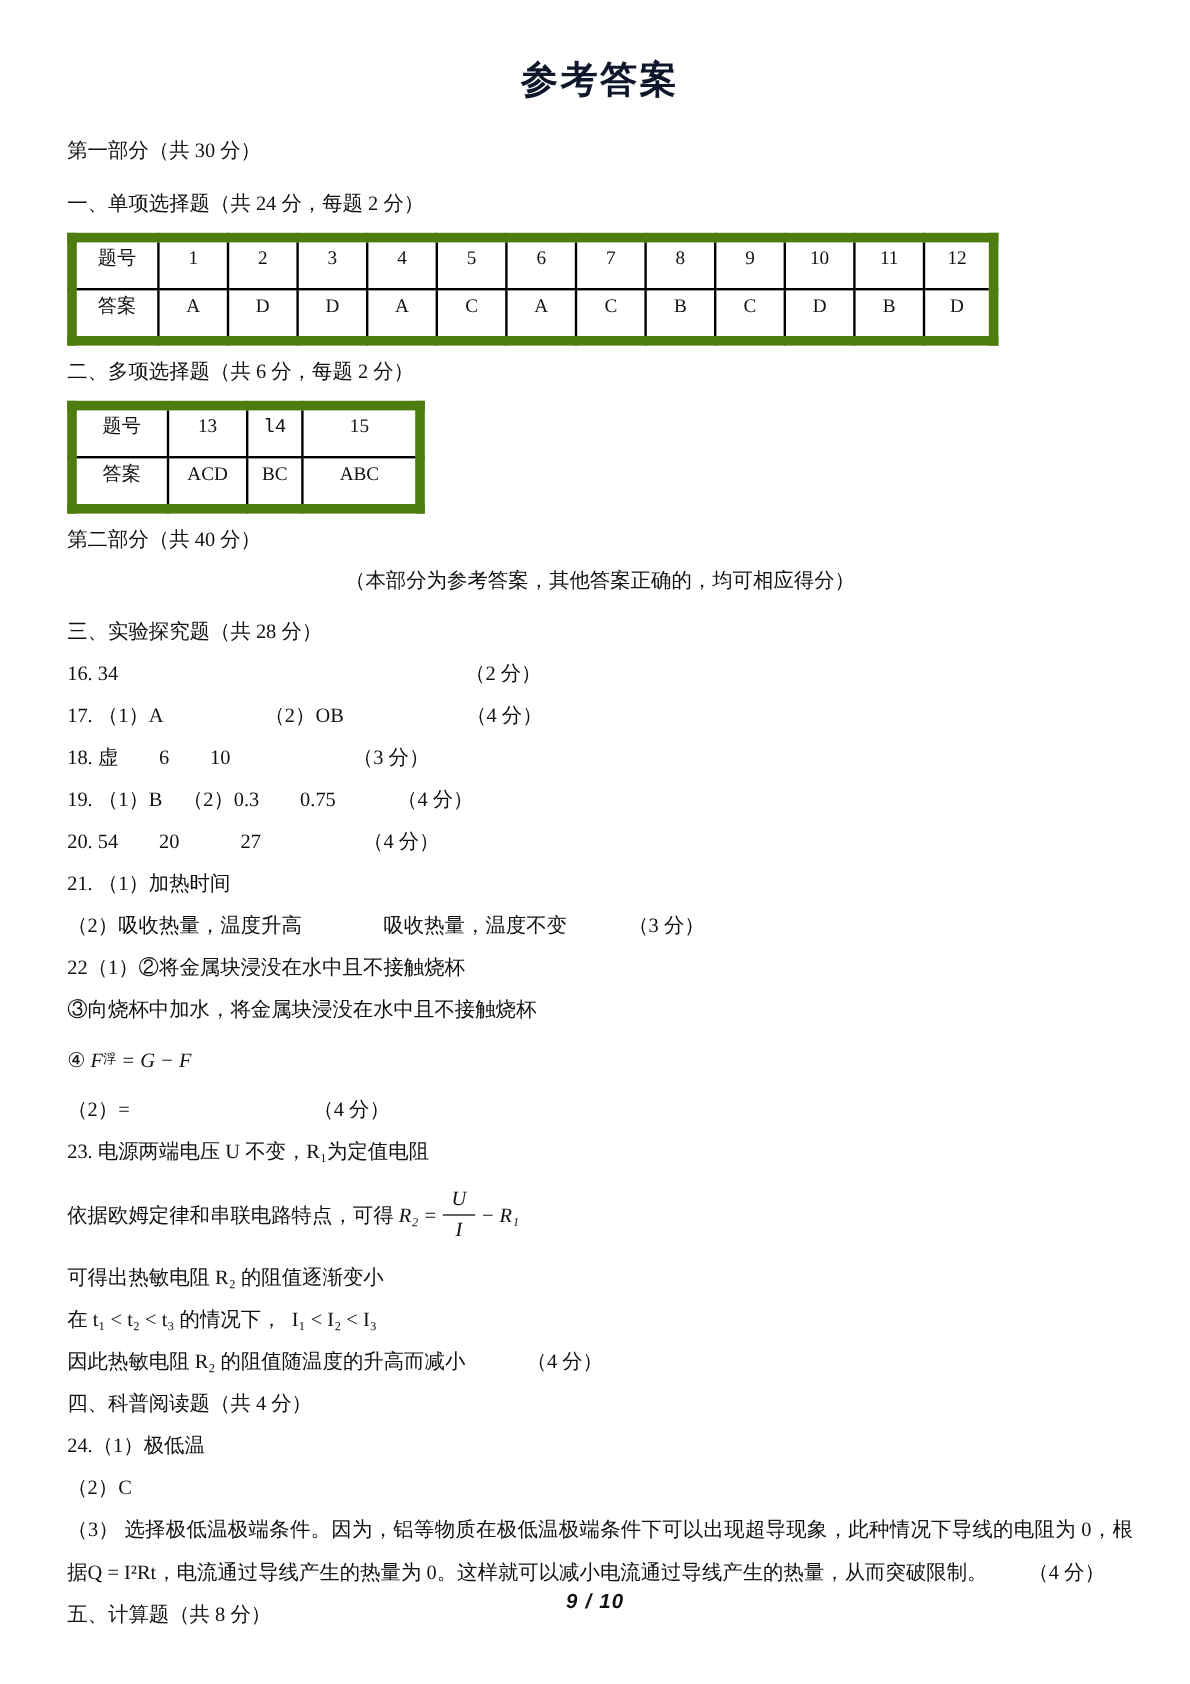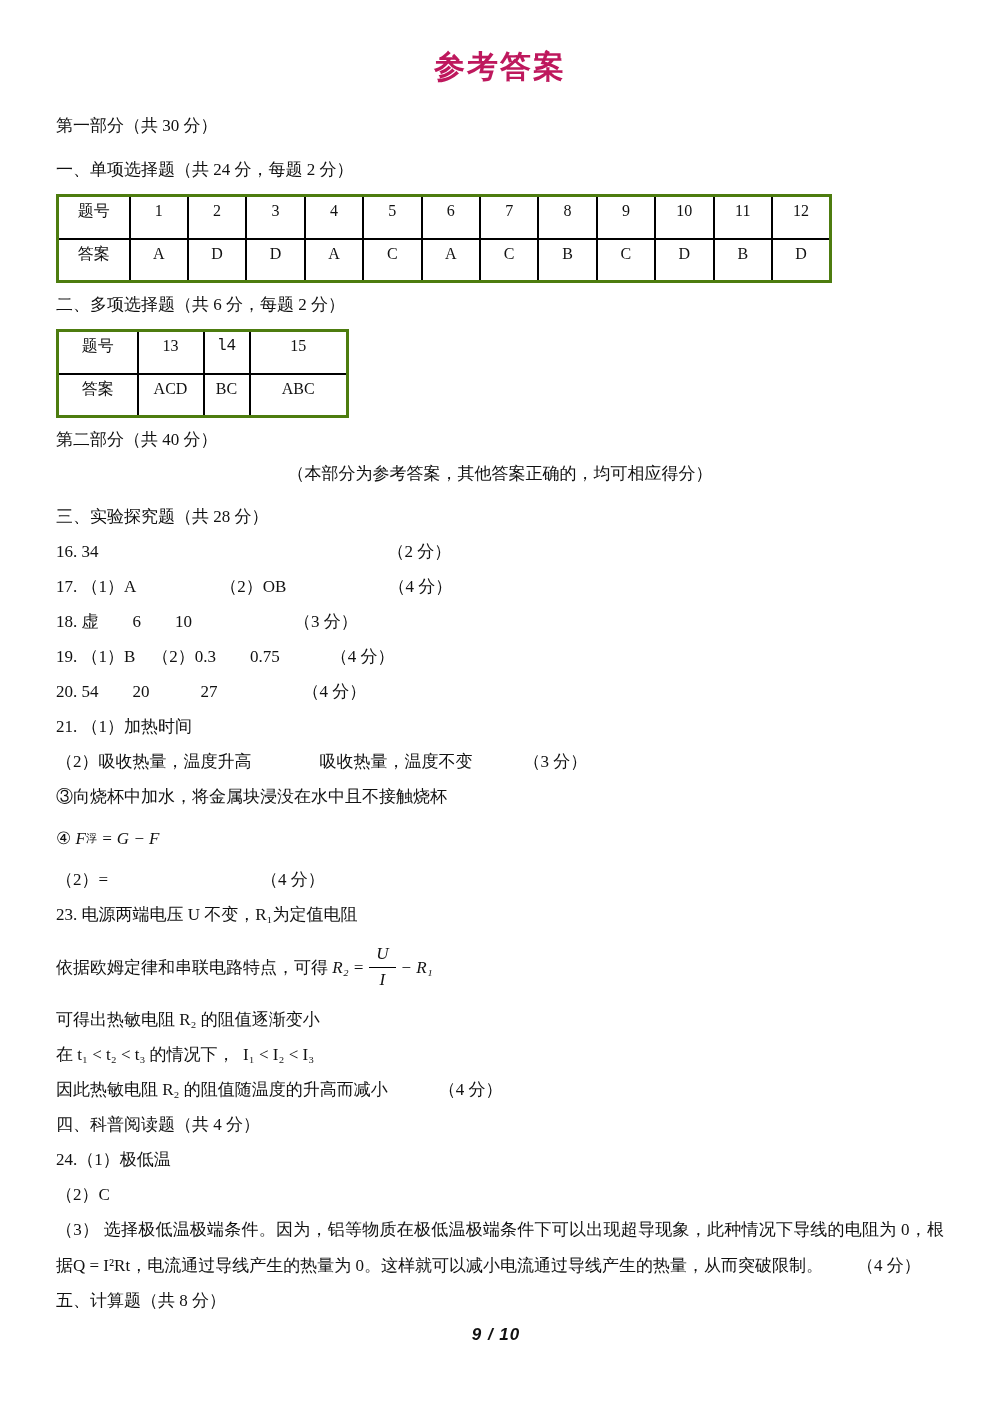--- a/index.html
+++ b/index.html
@@ -7,37 +7,37 @@
   body {
     width:992px; height:1403px; position:relative;
     font-family:"Liberation Serif","DejaVu Serif",serif;
     color:#111111;
   }
   .page {
     width:992px; height:1403px; padding:46px 48px 0 56px; position:relative;
   }
   .doc-title {
     text-align:center; font-size:31px; font-weight:bold; letter-spacing:2px;
-    margin-bottom:26px; color:#be185d;
+    margin-bottom:26px; color:#0f172a;
   }
   .part-heading {
     font-size:17px; line-height:24px; margin-bottom:20px;
   }
   .section-heading {
     font-size:17px; line-height:24px; margin-bottom:12px;
   }
   .line {
     font-size:17px; line-height:35px; min-height:35px; white-space:pre-wrap;
   }
   .note-line { text-align:center; font-size:17px; line-height:35px; min-height:35px; }
   .para {
     font-size:17px; line-height:35.5px; text-align:justify; white-space:normal;
   }
   
-  table.answers { border-collapse:collapse; border:3px solid #4d7c0f; margin-bottom:10px; }
+  table.answers { border-collapse:collapse; border:8px solid #4d7c0f; margin-bottom:10px; }
   table.answers td {
     border:2px solid #000; text-align:center; vertical-align:top;
     height:43px; padding-top:4px; font-size:16px; line-height:20px;
   }
   table.t1 { width:776px; table-layout:fixed; }
   table.t1 td.lbl { width:72px; }
   table.t2 { table-layout:fixed; }
   table.t2 td.lbl { width:80px; }
   table.t2 td.c13 { width:66px; }
   table.t2 td.c14 { width:46px;font-family:Liberation Mono, monospace; }
@@ -130,20 +130,21 @@
   <div class="note-line" style="margin-bottom:8px;">（本部分为参考答案，其他答案正确的，均可相应得分）</div>
 
   <div class="line">三、实验探究题（共 28 分）</div>
   <div class="line">16. 34　　　　　　　　　　　　　　　　　（2 分）</div>
   <div class="line">17. （1）A　　　　　（2）OB　　　　　　（4 分）</div>
   <div class="line">18. 虚　　6　　10　　　　　　（3 分）</div>
   <div class="line">19. （1）B　（2）0.3　　0.75　　　（4 分）</div>
   <div class="line">20. 54　　20　　　27　　　　　（4 分）</div>
   <div class="line">21. （1）加热时间</div>
   <div class="line">（2）吸收热量，温度升高　　　　吸收热量，温度不变　　　（3 分）</div>
+  <div class="line">22（1）②将金属块浸没在水中且不接触烧杯</div>
   <div class="line">③向烧杯中加水，将金属块浸没在水中且不接触烧杯</div>
 
   <div class="line formula-line eq-line">
     <span>④ </span>
     <span class="mvar">F</span><sub class="msub">浮</sub>
     <span class="mvar"> = G − F</span>
   </div>
 
   <div class="line">（2）=　　　　　　　　　（4 分）</div>
   <div class="line">23. 电源两端电压 U 不变，R₁为定值电阻</div>

